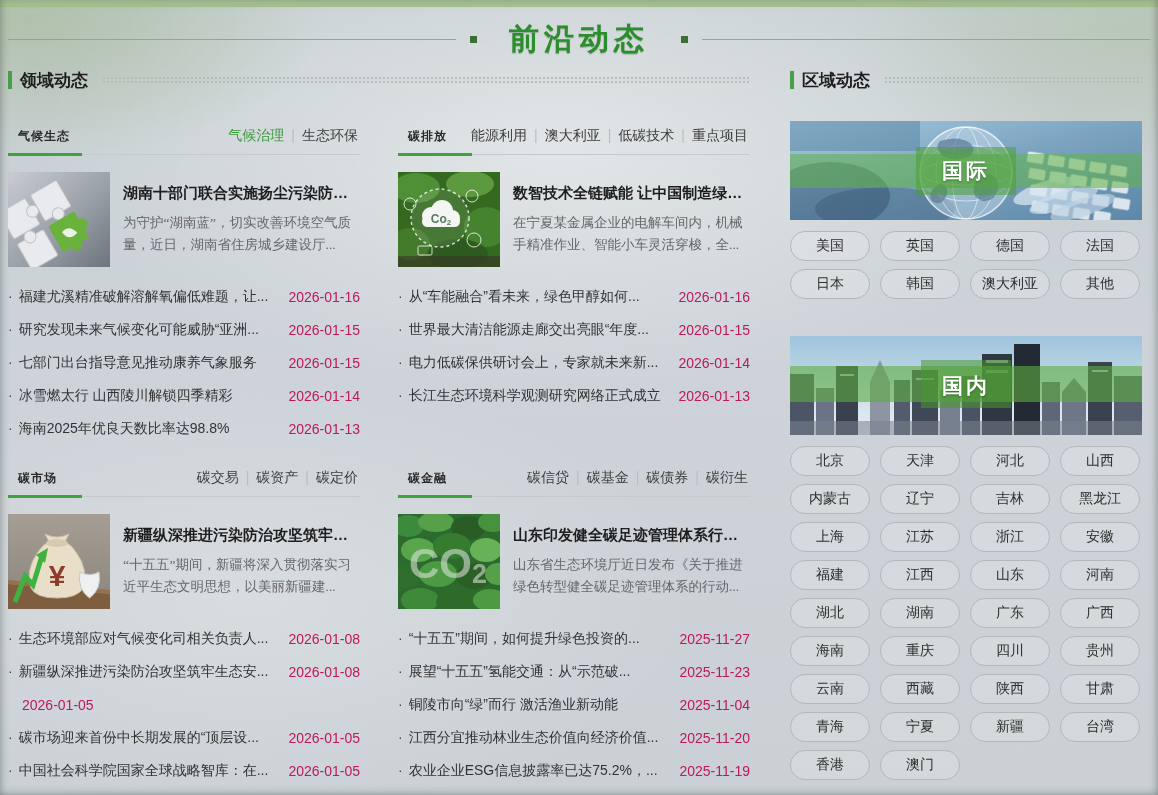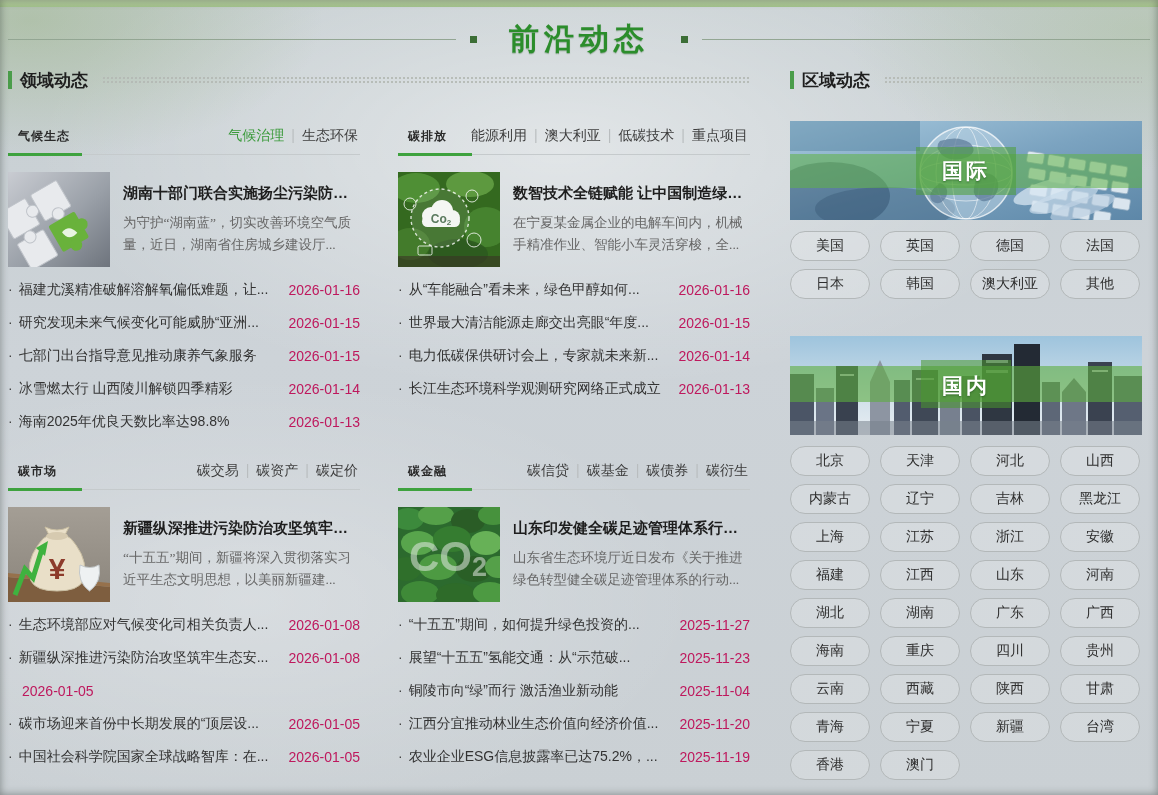--- a/index.html
+++ b/index.html
@@ -55,21 +55,21 @@
   .module-tabs .sep { color:#b9bdbf; margin:0 7px; }
 
   .featured { display:flex; margin-top:17px; }
   .thumb { width:102px; height:95px; flex:none; cursor:pointer; overflow:hidden; }
   .thumb svg { display:block; width:102px; height:95px; }
   .f-body { flex:1; min-width:0; margin-left:13px; padding-top:12px; }
   .f-title { font-size:15px; font-weight:bold; color:#1e1e1e; white-space:nowrap; overflow:hidden; text-overflow:ellipsis; cursor:pointer; }
   .f-desc { margin-top:9px; font-size:13.5px; color:#676767; line-height:1.65;
             display:-webkit-box; -webkit-line-clamp:2; -webkit-box-orient:vertical; overflow:hidden;font-family:Liberation Serif, serif; }
 
-  .news-list { list-style:none; margin-top:6px; }
+  .news-list { list-style:none; margin-top:13px; }
   .news-list li { display:flex; align-items:center; height:33px; cursor:pointer; }
   .li-text { flex:1; min-width:0; font-size:14px; color:#333; white-space:nowrap; overflow:hidden; text-overflow:ellipsis; }
   .li-text::before { content:"·"; margin-right:6px; color:#444; }
   .li-date { flex:none; margin-left:14px; font-size:14px; color:#be185d; }
 
   
   .banner { position:relative; width:352px; height:99px; margin-top:30px; cursor:pointer; overflow:hidden; }
   .banner svg { display:block; width:352px; height:99px; }
   .banner-label {
     position:absolute; inset:0; display:flex; align-items:center; justify-content:center;

